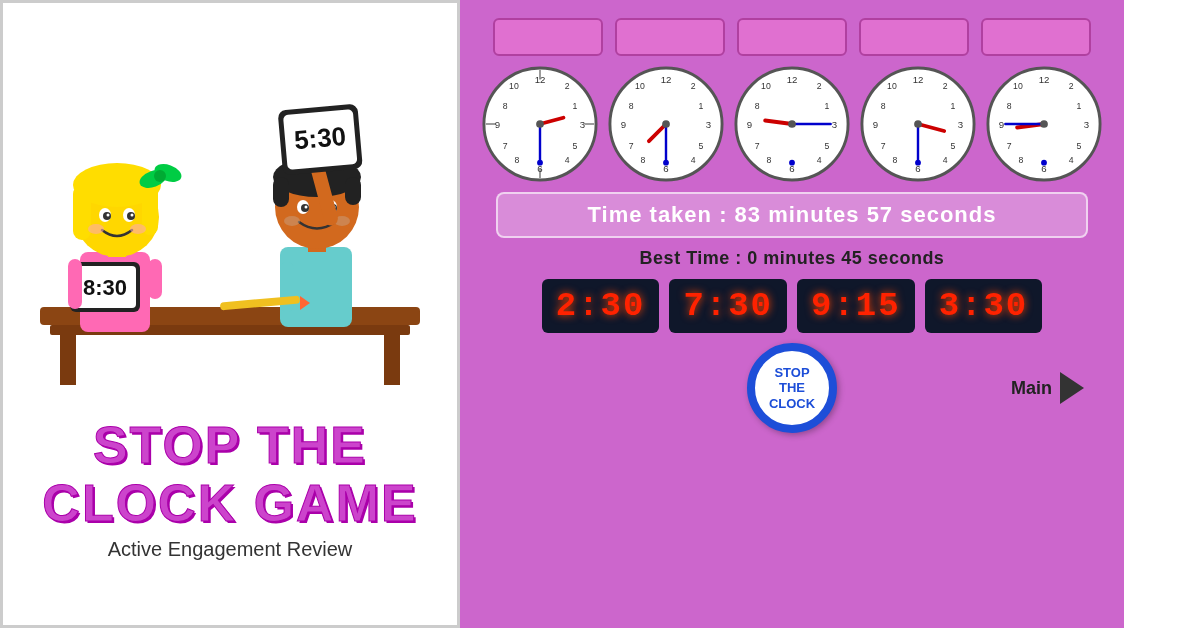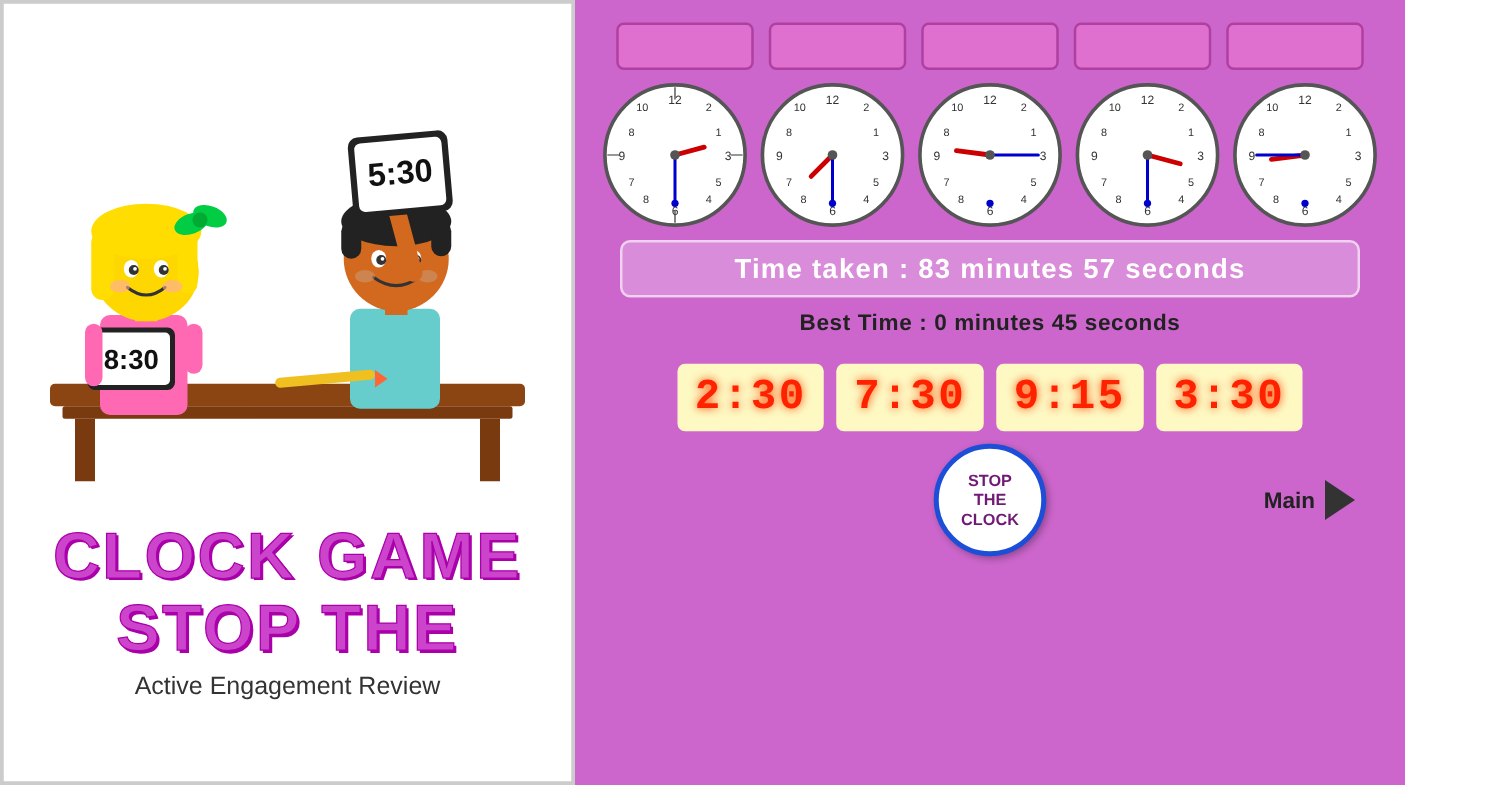--- a/index.html
+++ b/index.html
@@ -122,51 +122,50 @@
 
     
     .digital-row {
       display: flex;
       gap: 10px;
       justify-content: center;
       align-items: center;
     }
 
     .digital-display {
-      background: #fef9c3;
+      background: #0f172a;
       border-radius: 6px;
       padding: 8px 14px;
       font-family: 'Courier New', monospace;
       font-size: 34px;
       font-weight: bold;
       color: #ff2200;
       letter-spacing: 2px;
       min-width: 100px;
       text-align: center;
       text-shadow: 0 0 8px #ff4400;
-      margin-top: 12px;
     }
 
     
     .stop-clock-btn {
       width: 90px;
       height: 90px;
       border-radius: 50%;
       background: #fff;
-      border: 4px solid #1d4ed8;
+      border: 8px solid #1d4ed8;
       display: flex;
       flex-direction: column;
       align-items: center;
       justify-content: center;
       cursor: pointer;
       text-align: center;
       font-weight: 900;
       font-size: 14px;
       line-height: 1.2;
-      color: #701a75;
+      color: #1d4ed8;
       font-family: Arial, sans-serif;
       box-shadow: 2px 2px 6px rgba(0,0,0,0.3);
     }
 
     .bottom-row {
       display: flex;
       width: 100%;
       justify-content: center;
       align-items: center;
       position: relative;
@@ -275,22 +274,22 @@
       <text x="300" y="80" font-size="26" font-weight="bold" text-anchor="middle" fill="#111" font-family="Arial" transform="rotate(-5,300,70)">5:30</text>
 
       <rect x="260" y="195" width="14" height="50" rx="7" fill="#66cccc"></rect>
 
       <rect x="200" y="232" width="80" height="8" rx="4" fill="#f0c020" transform="rotate(-5,240,236)"></rect>
       <polygon points="280,229 290,236 280,243" fill="#ff6633"></polygon>
     </svg>
   </div>
 
   <div class="title-block">
+    <div class="title-main">STOP THE</div>
     <div class="title-main">CLOCK GAME</div>
-    <div class="title-main">STOP THE</div>
     <div class="title-sub">Active Engagement Review</div>
   </div>
 </div>
 
 <div class="right-panel" style="background-color: #cc66cc;">
 
   <div class="answer-boxes">
     <div class="answer-box"></div>
     <div class="answer-box"></div>
     <div class="answer-box"></div>

